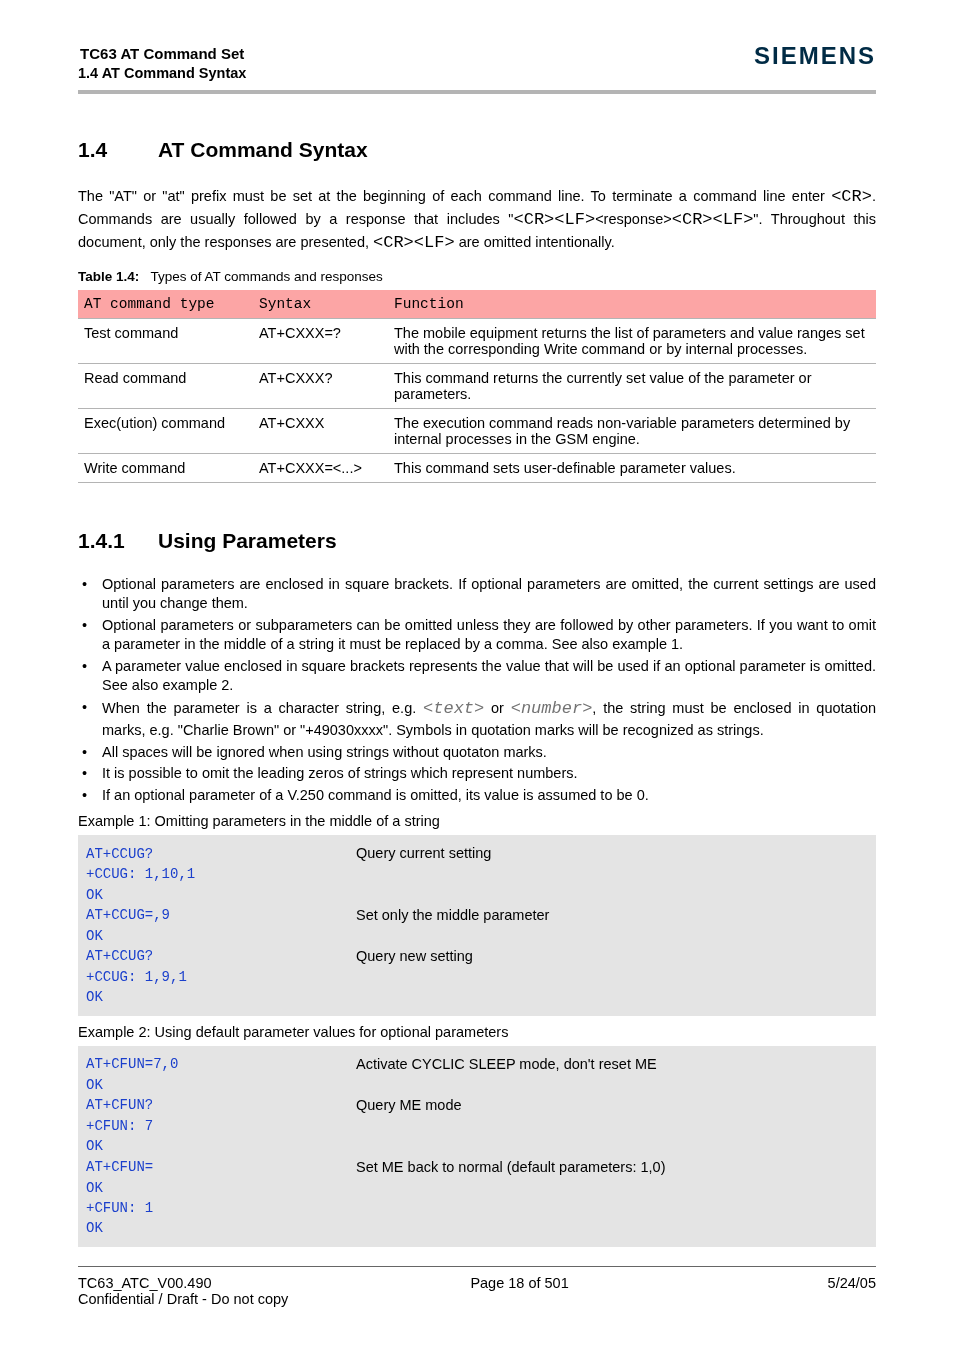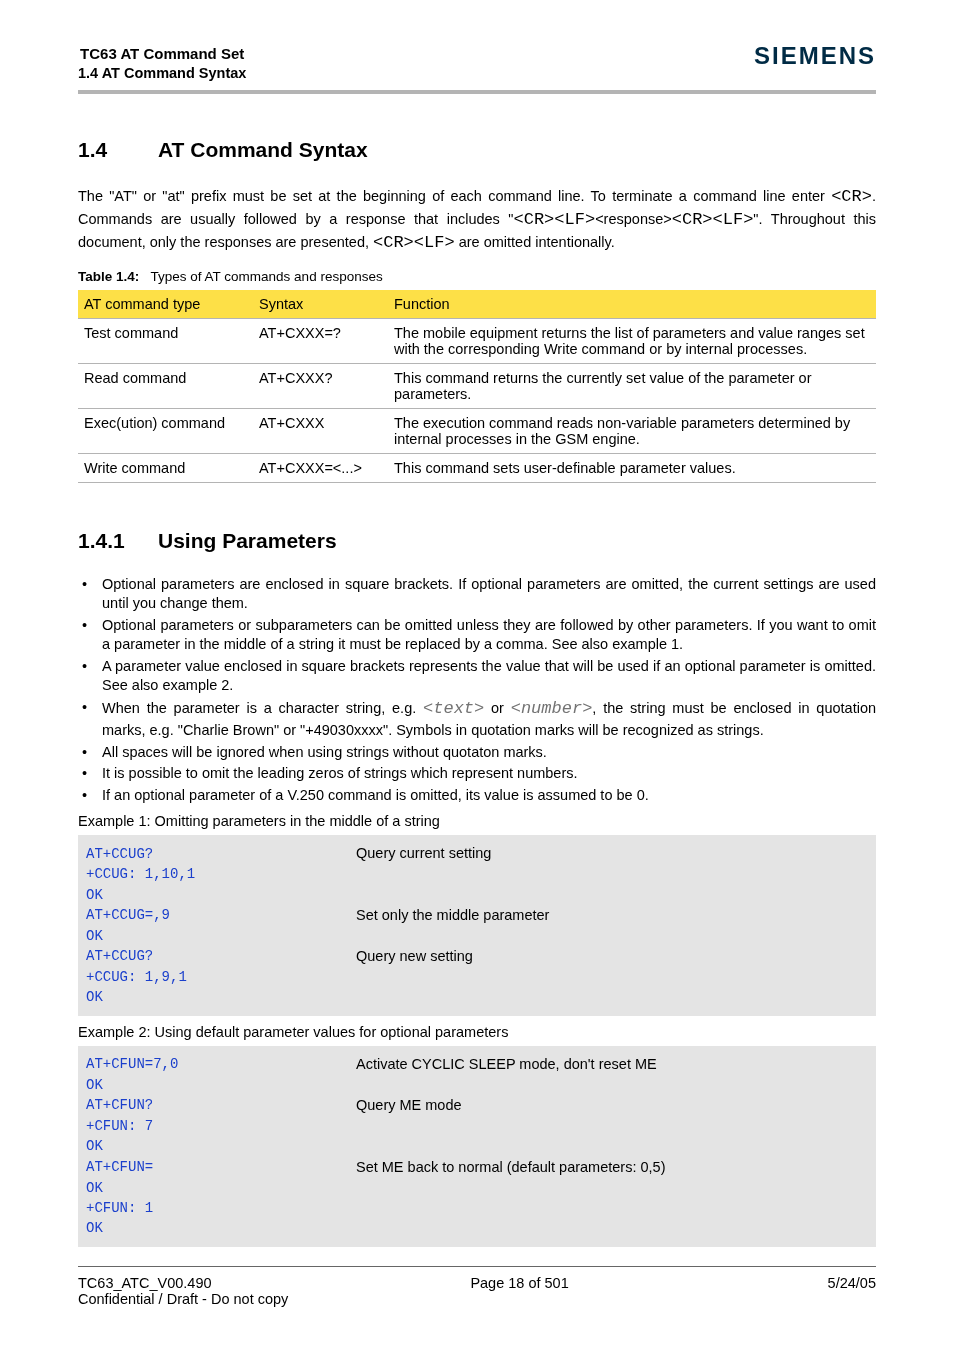--- a/index.html
+++ b/index.html
@@ -67,22 +67,23 @@
       margin-bottom: 46px;
     }
     table.at-table th, table.at-table td {
       text-align: left;
       padding: 6px 8px 6px 6px;
       font-size: 14.5px;
       vertical-align: top;
       border-bottom: 1px solid #b4b4b4;
     }
     table.at-table th {
-      background: #fde047;
+      background: #fca5a5;
       font-weight: normal;
+      font-family: Liberation Mono, monospace;
     }
     table.at-table th:nth-child(1), table.at-table td:nth-child(1) { width: 175px; }
     table.at-table th:nth-child(2), table.at-table td:nth-child(2) { width: 135px; }
     ul.params {
       list-style: none;
       margin-bottom: 8px;
     }
     ul.params li {
       position: relative;
       padding-left: 24px;
@@ -269,21 +270,21 @@
     <div class="example-row">
         <span class="example-code">+CFUN: 7</span>
         <span class="example-desc"></span>
       </div>
     <div class="example-row">
         <span class="example-code">OK</span>
         <span class="example-desc"></span>
       </div>
     <div class="example-row">
         <span class="example-code">AT+CFUN=</span>
-        <span class="example-desc">Set ME back to normal (default parameters: 0,5)</span>
+        <span class="example-desc">Set ME back to normal (default parameters: 1,0)</span>
       </div>
     <div class="example-row">
         <span class="example-code">OK</span>
         <span class="example-desc"></span>
       </div>
     <div class="example-row">
         <span class="example-code">+CFUN: 1</span>
         <span class="example-desc"></span>
       </div>
     <div class="example-row">

